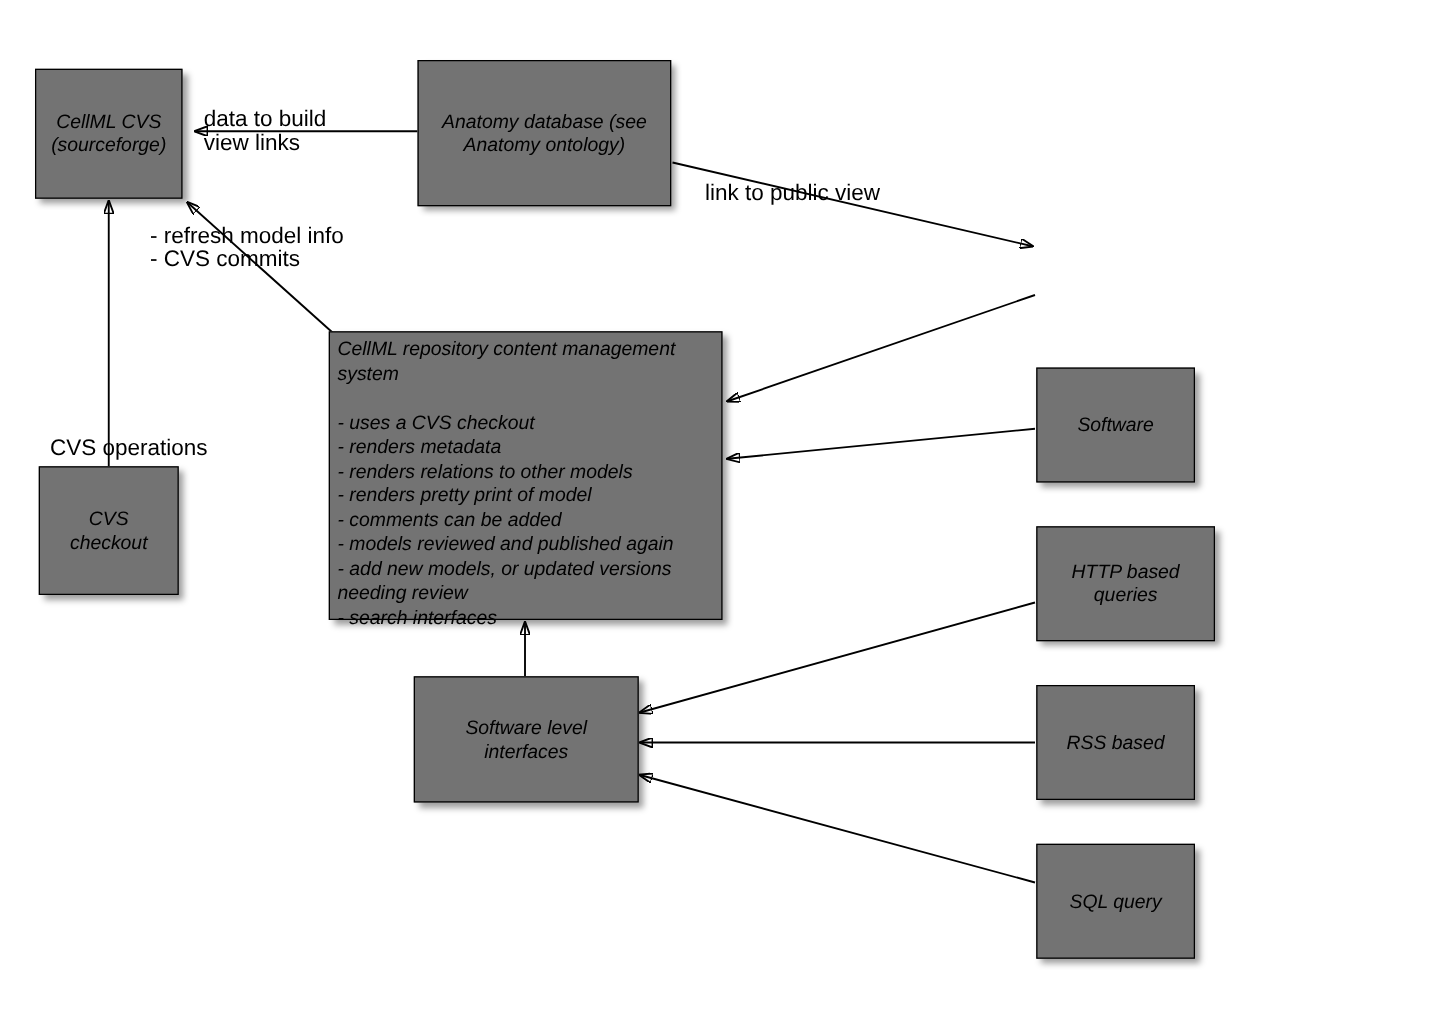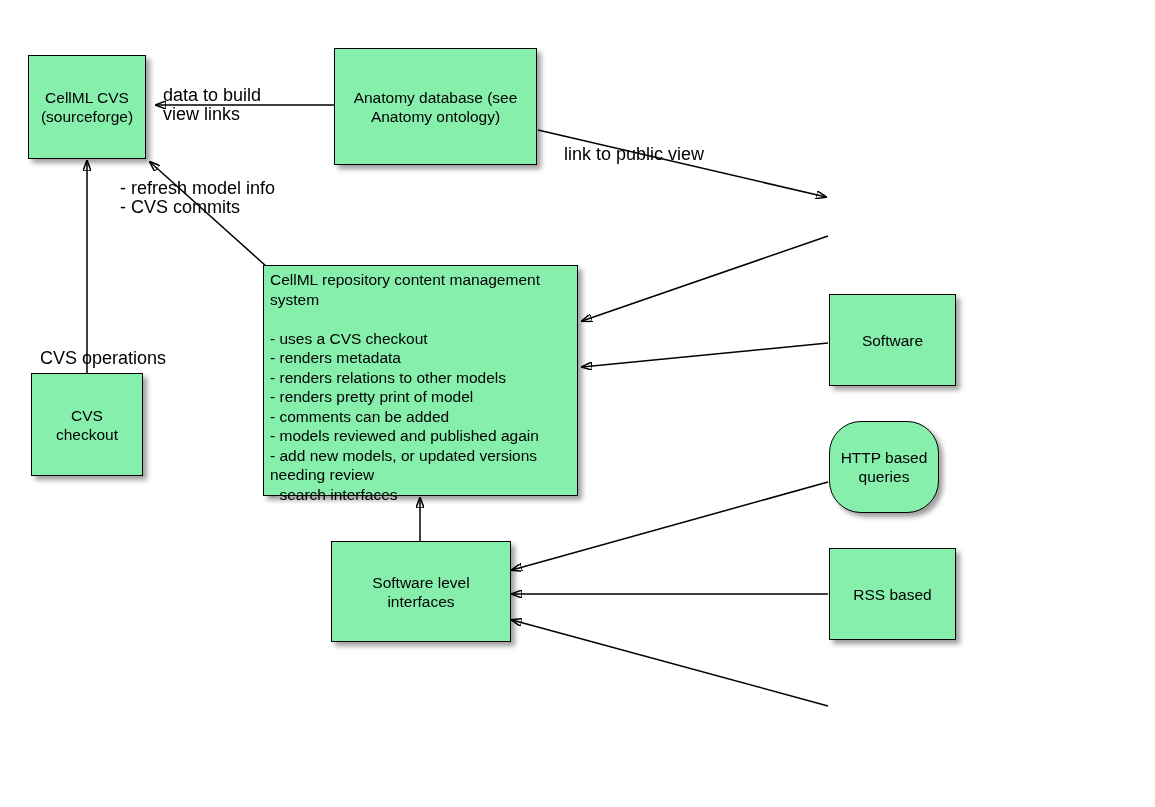--- a/index.html
+++ b/index.html
@@ -12,24 +12,25 @@
     width: 1155px;
     height: 807px;
     background: #ffffff;
     overflow: hidden;
     font-family: "Liberation Sans", sans-serif;
   }
   
   .node {
     position: absolute;
     box-sizing: border-box;
-    background: #86efac;
+    background: #737373;
     border: 1.6px solid #000000;
     box-shadow: 4px 4px 5px rgba(0,0,0,0.38);
     z-index: 3;
+    font-style: italic;
   }
   .node .label {
     font-size: 15.5px;
     color: #000000;
     line-height: 19px;
     white-space: pre-line;
   }
   .node.center-node {
     display: block;
   }
@@ -112,29 +113,32 @@
   <div class="node boxed-center" style="left:334px; top:48px; width:203px; height:117px;">
     <span class="label">Anatomy database (see
 Anatomy ontology)</span>
   </div>
 
 
   <div class="node boxed-center" style="left:829px; top:294px; width:127px; height:92px;">
     <span class="label">Software</span>
   </div>
 
-  <div class="node boxed-center" style="left:829px; top:421px; width:110px; height:92px;border-radius:32px;">
+  <div class="node boxed-center" style="left:829px; top:421px; width:143px; height:92px;">
     <span class="label">HTTP based
 queries</span>
   </div>
 
   <div class="node boxed-center" style="left:829px; top:548px; width:127px; height:92px;">
     <span class="label">RSS based</span>
   </div>
 
+  <div class="node boxed-center" style="left:829px; top:675px; width:127px; height:92px;">
+    <span class="label">SQL query</span>
+  </div>
 
   <div class="node boxed-center" style="left:331px; top:541px; width:180px; height:101px;">
     <span class="label">Software level
 interfaces</span>
   </div>
 
   <div class="node boxed-center" style="left:31px; top:373px; width:112px; height:103px;">
     <span class="label">CVS
 checkout</span>
   </div>

